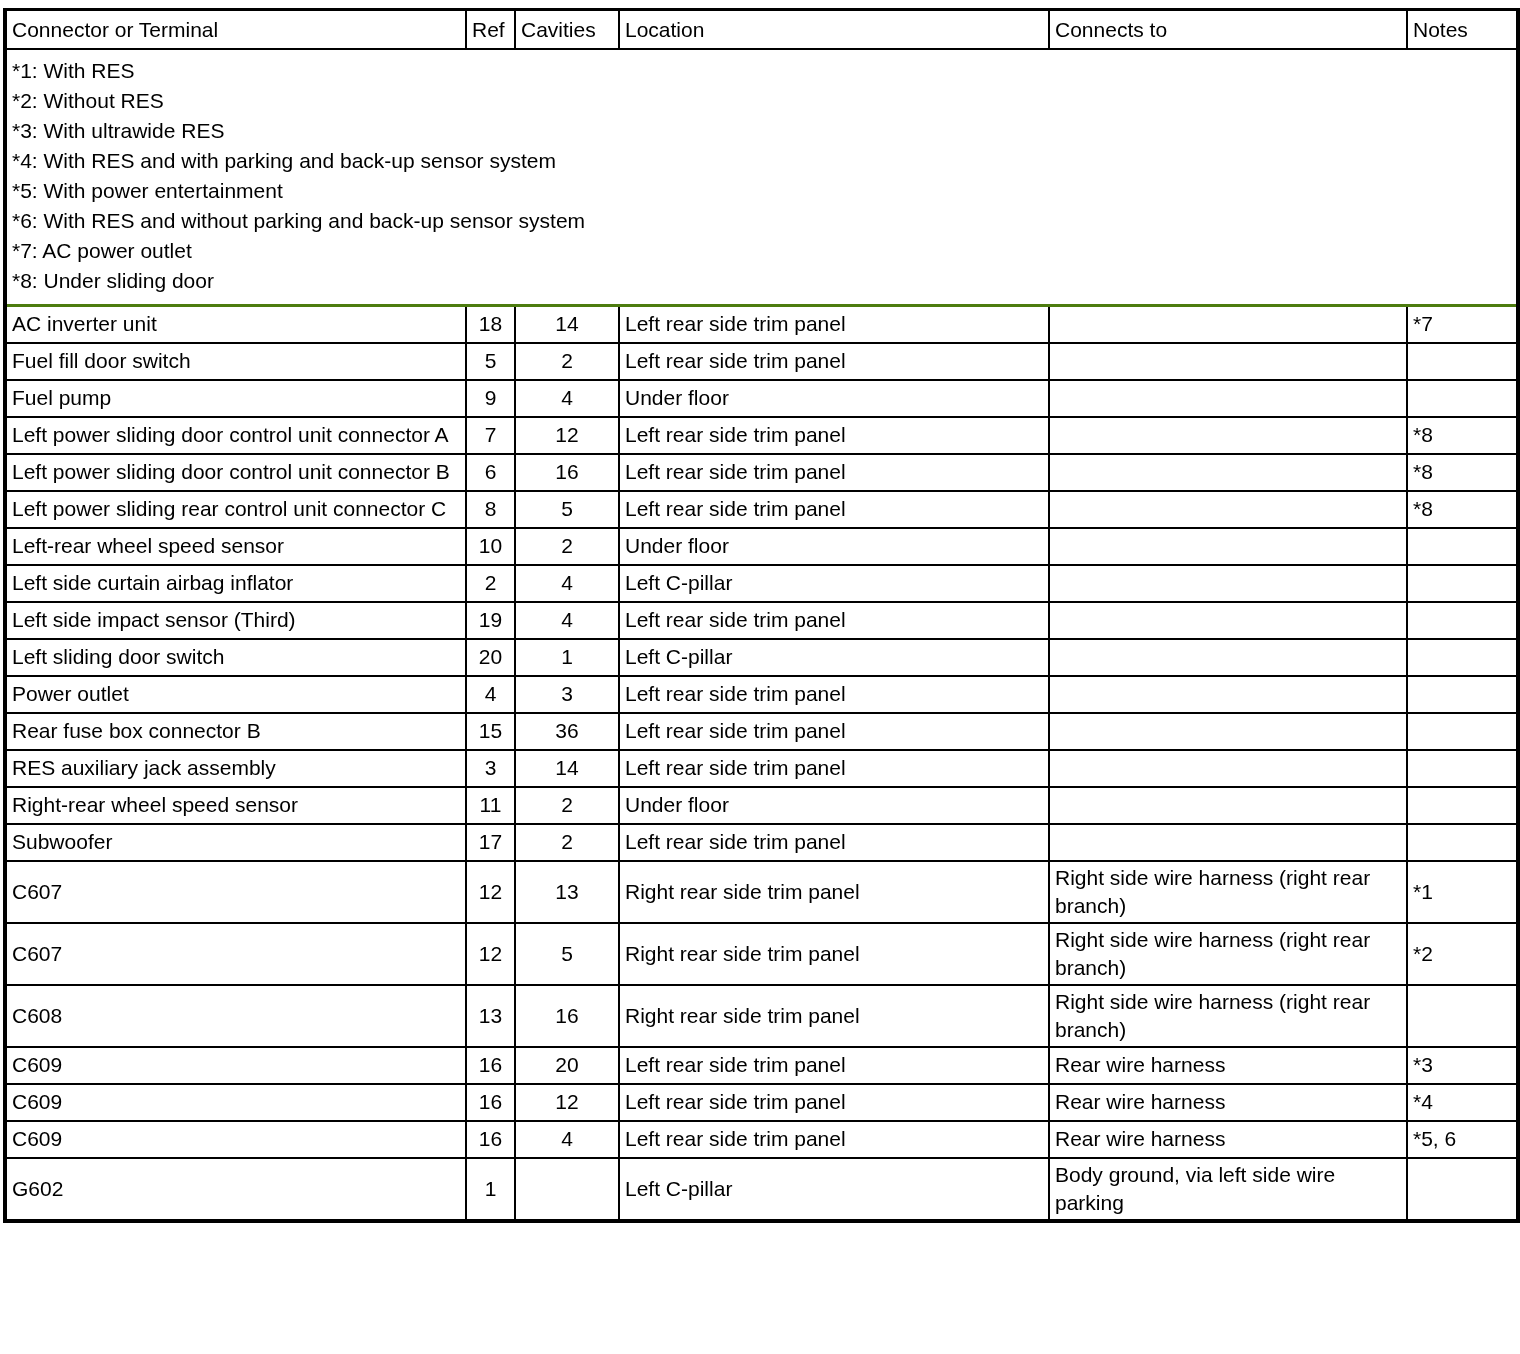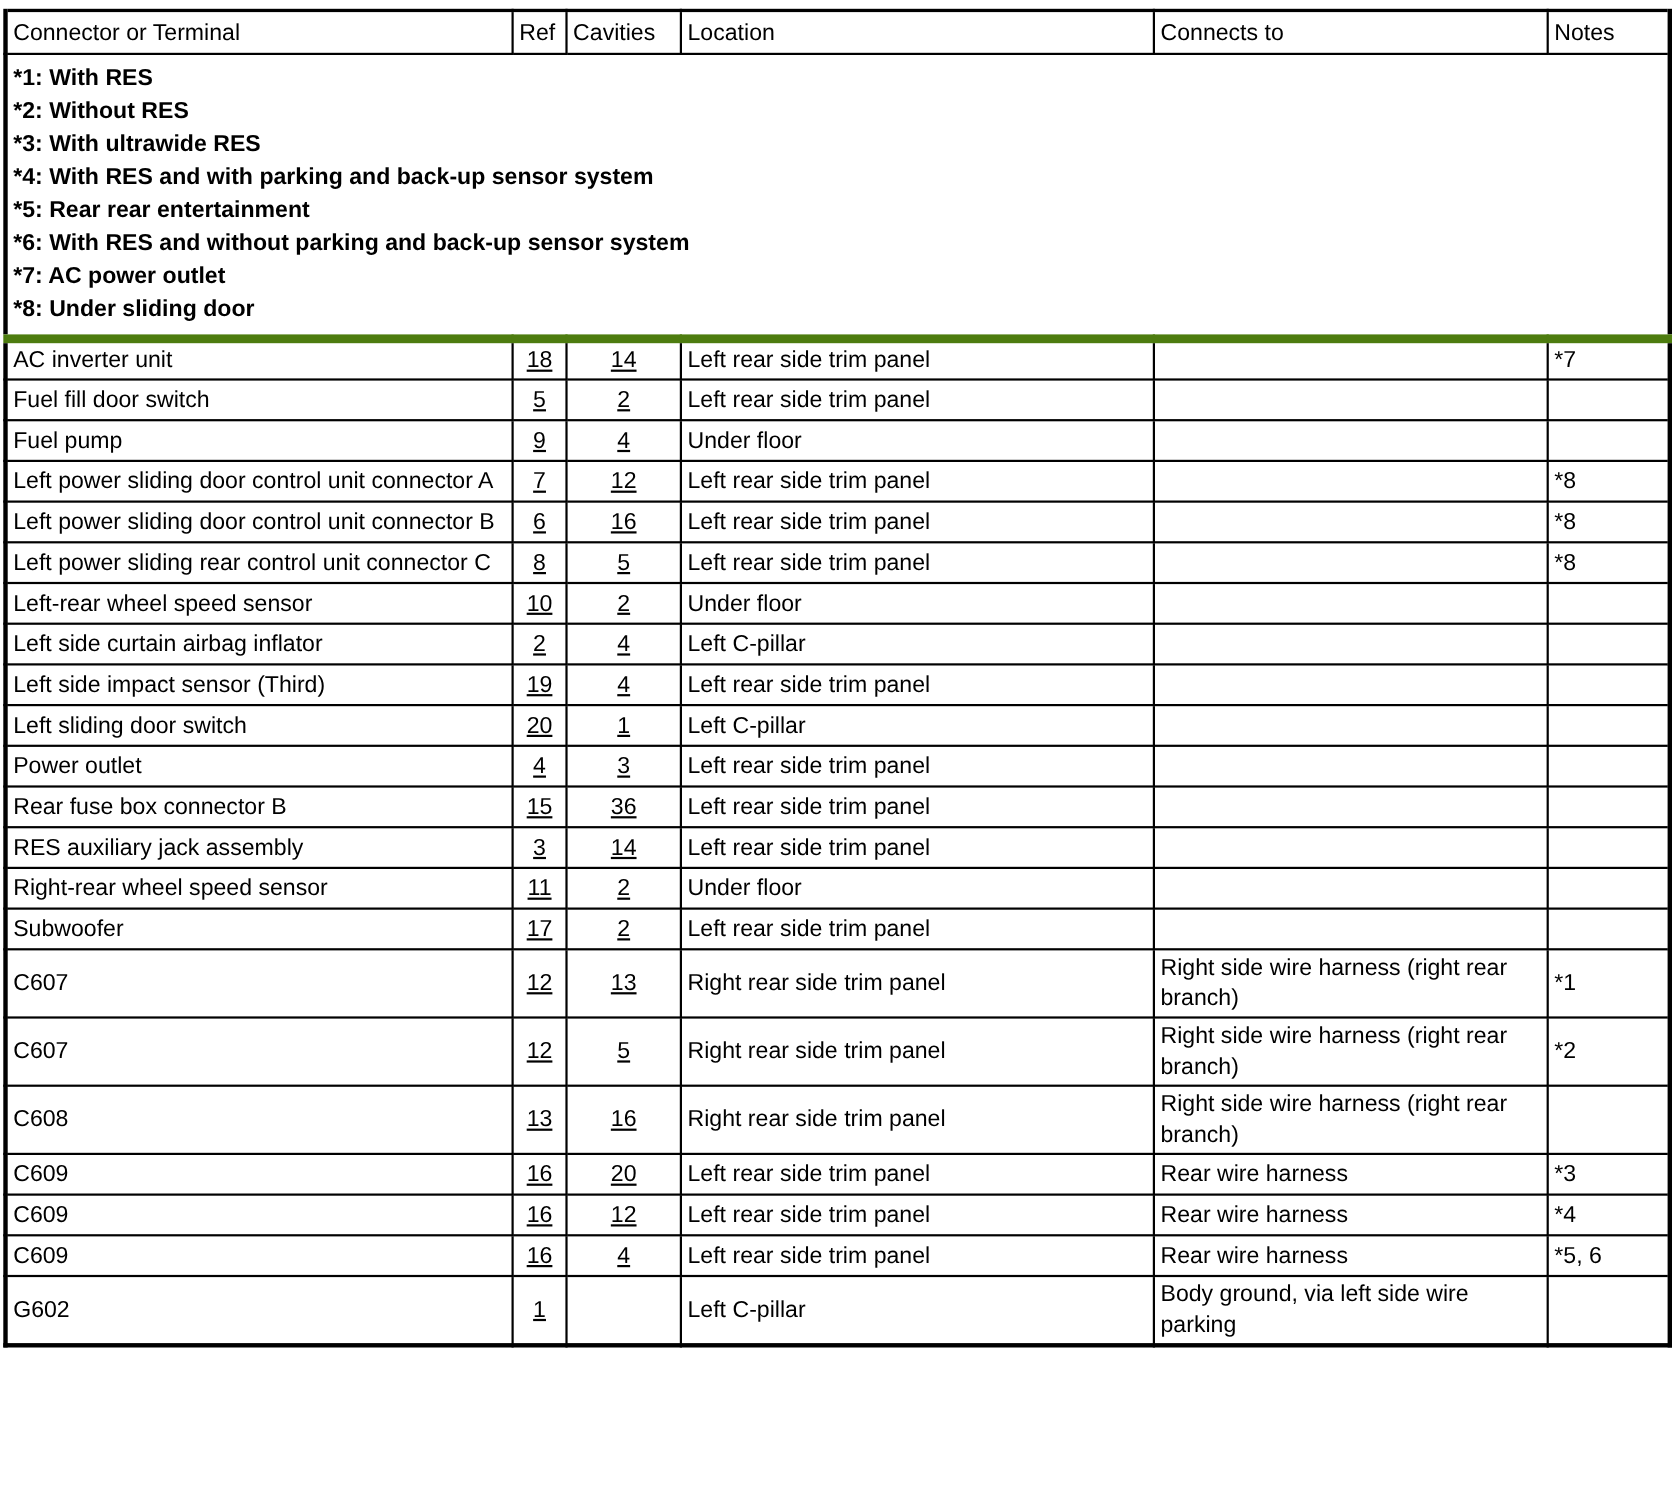--- a/index.html
+++ b/index.html
@@ -38,30 +38,28 @@
     overflow: hidden;
     word-wrap: break-word;
   }
   th {
     font-weight: normal;
     text-align: left;
     height: 33px;
   }
   td.num {
     text-align: center;
-    text-decoration: underline;
   }
   tr.data-row {
     height: 37px;
     margin-top: 33px;
   }
   td.footnote-cell {
-    border-bottom: 8px solid #4d7c0f;
+    border-bottom: 3px solid #4d7c0f;
     padding: 6px 5px 8px 5px;
-    font-weight: bold;
   }
   .footnote-line {
     font-size: 21px;
     line-height: 30px;
     white-space: nowrap;
   }
 </style>
 </head>
 <body>
 
@@ -85,21 +83,21 @@
         <th>Notes</th>
       </tr>
     </thead>
     <tbody>
       <tr>
         <td class="footnote-cell" colspan="6">
           <div class="footnote-line">*1: With RES</div>
           <div class="footnote-line">*2: Without RES</div>
           <div class="footnote-line">*3: With ultrawide RES</div>
           <div class="footnote-line">*4: With RES and with parking and back-up sensor system</div>
-          <div class="footnote-line">*5: Rear rear entertainment</div>
+          <div class="footnote-line">*5: With power entertainment</div>
           <div class="footnote-line">*6: With RES and without parking and back-up sensor system</div>
           <div class="footnote-line">*7: AC power outlet</div>
           <div class="footnote-line">*8: Under sliding door</div>
         </td>
       </tr>
     </tbody>
     <tbody id="table-body">
         <tr class="data-row">
           <td>AC inverter unit</td>
           <td class="num">18</td>

